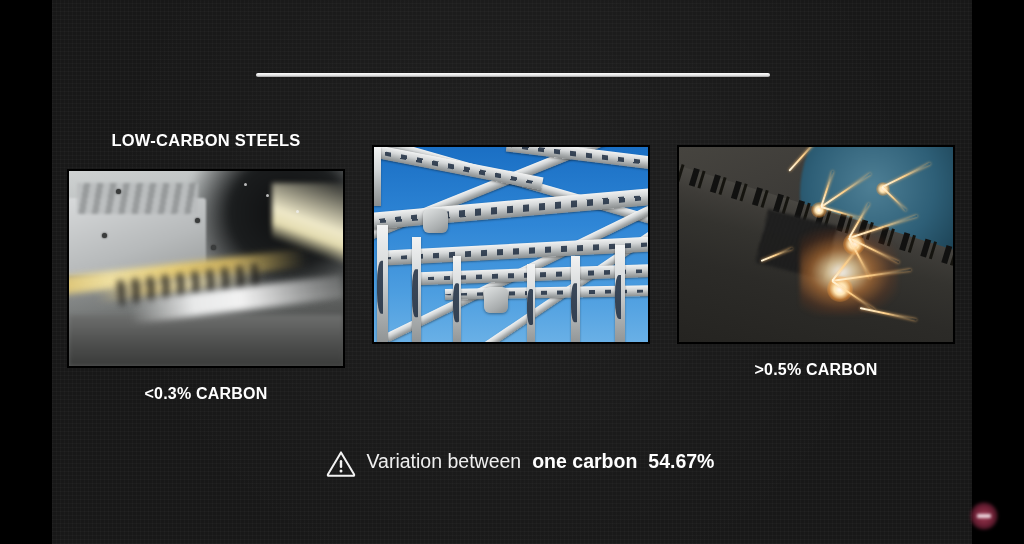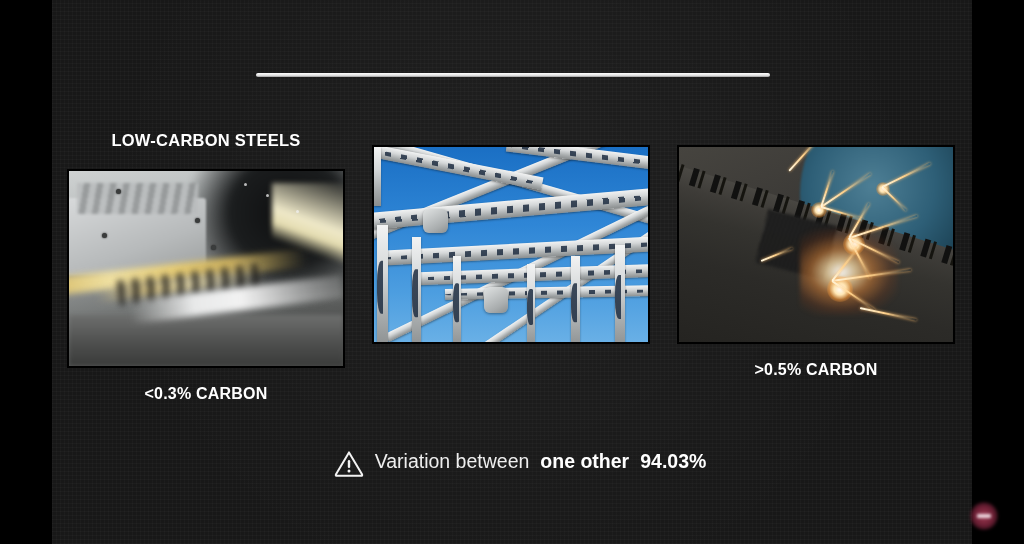--- a/index.html
+++ b/index.html
@@ -304,22 +304,22 @@
 
   </div>
 
   <div class="note">
     <svg class="tri" width="30" height="27" viewBox="0 0 30 27">
       <path d="M15 2.4 L28 24.2 Q28.8 25.8 27 25.8 L3 25.8 Q1.2 25.8 2 24.2 Z" fill="none" stroke="#f2f2f2" stroke-width="2" stroke-linejoin="round"></path>
       <rect x="13.8" y="10" width="2.4" height="8" rx="1.2" fill="#f2f2f2"></rect>
       <circle cx="15" cy="21" r="1.5" fill="#f2f2f2"></circle>
     </svg>
     <span>Variation between </span>
-      <b>one other</b>
-      <b>94.03%</b>
+      <b>one carbon</b>
+      <b>54.67%</b>
   </div>
 
   <div class="letterbox left"></div>
   <div class="letterbox right"></div>
 
   <div class="watermark">
     <div class="bar"></div>
   </div>
 
 </div>

